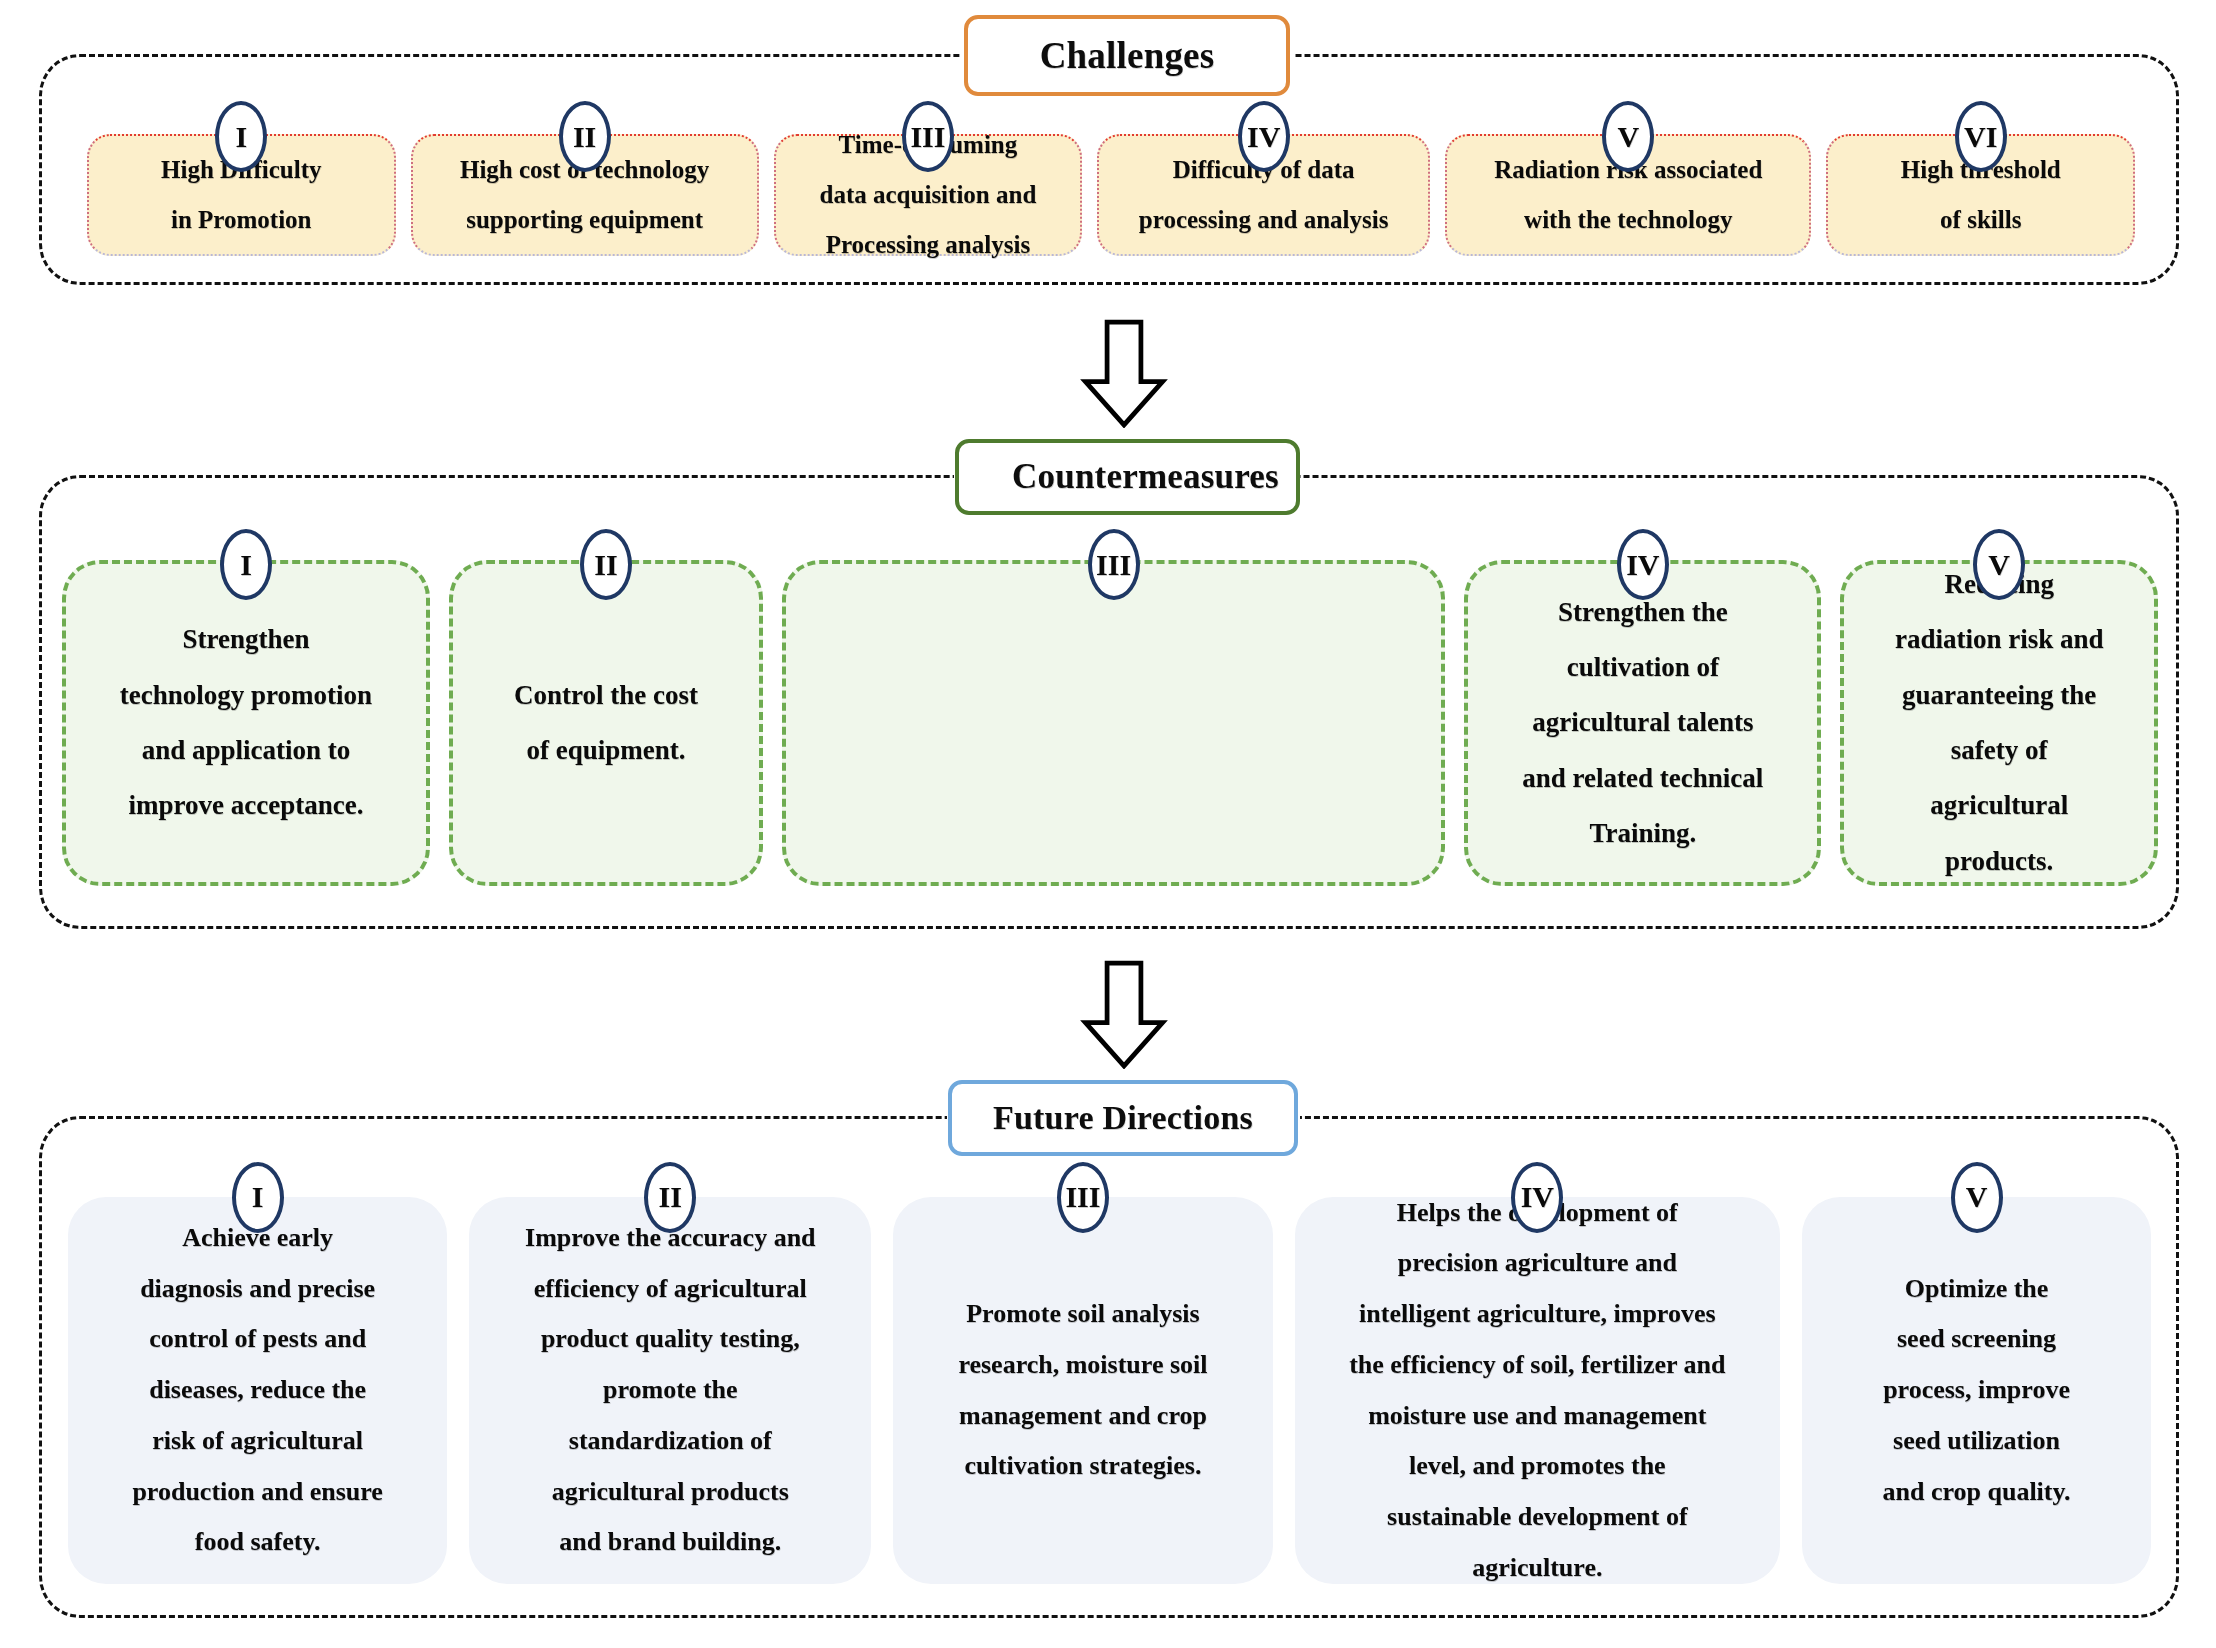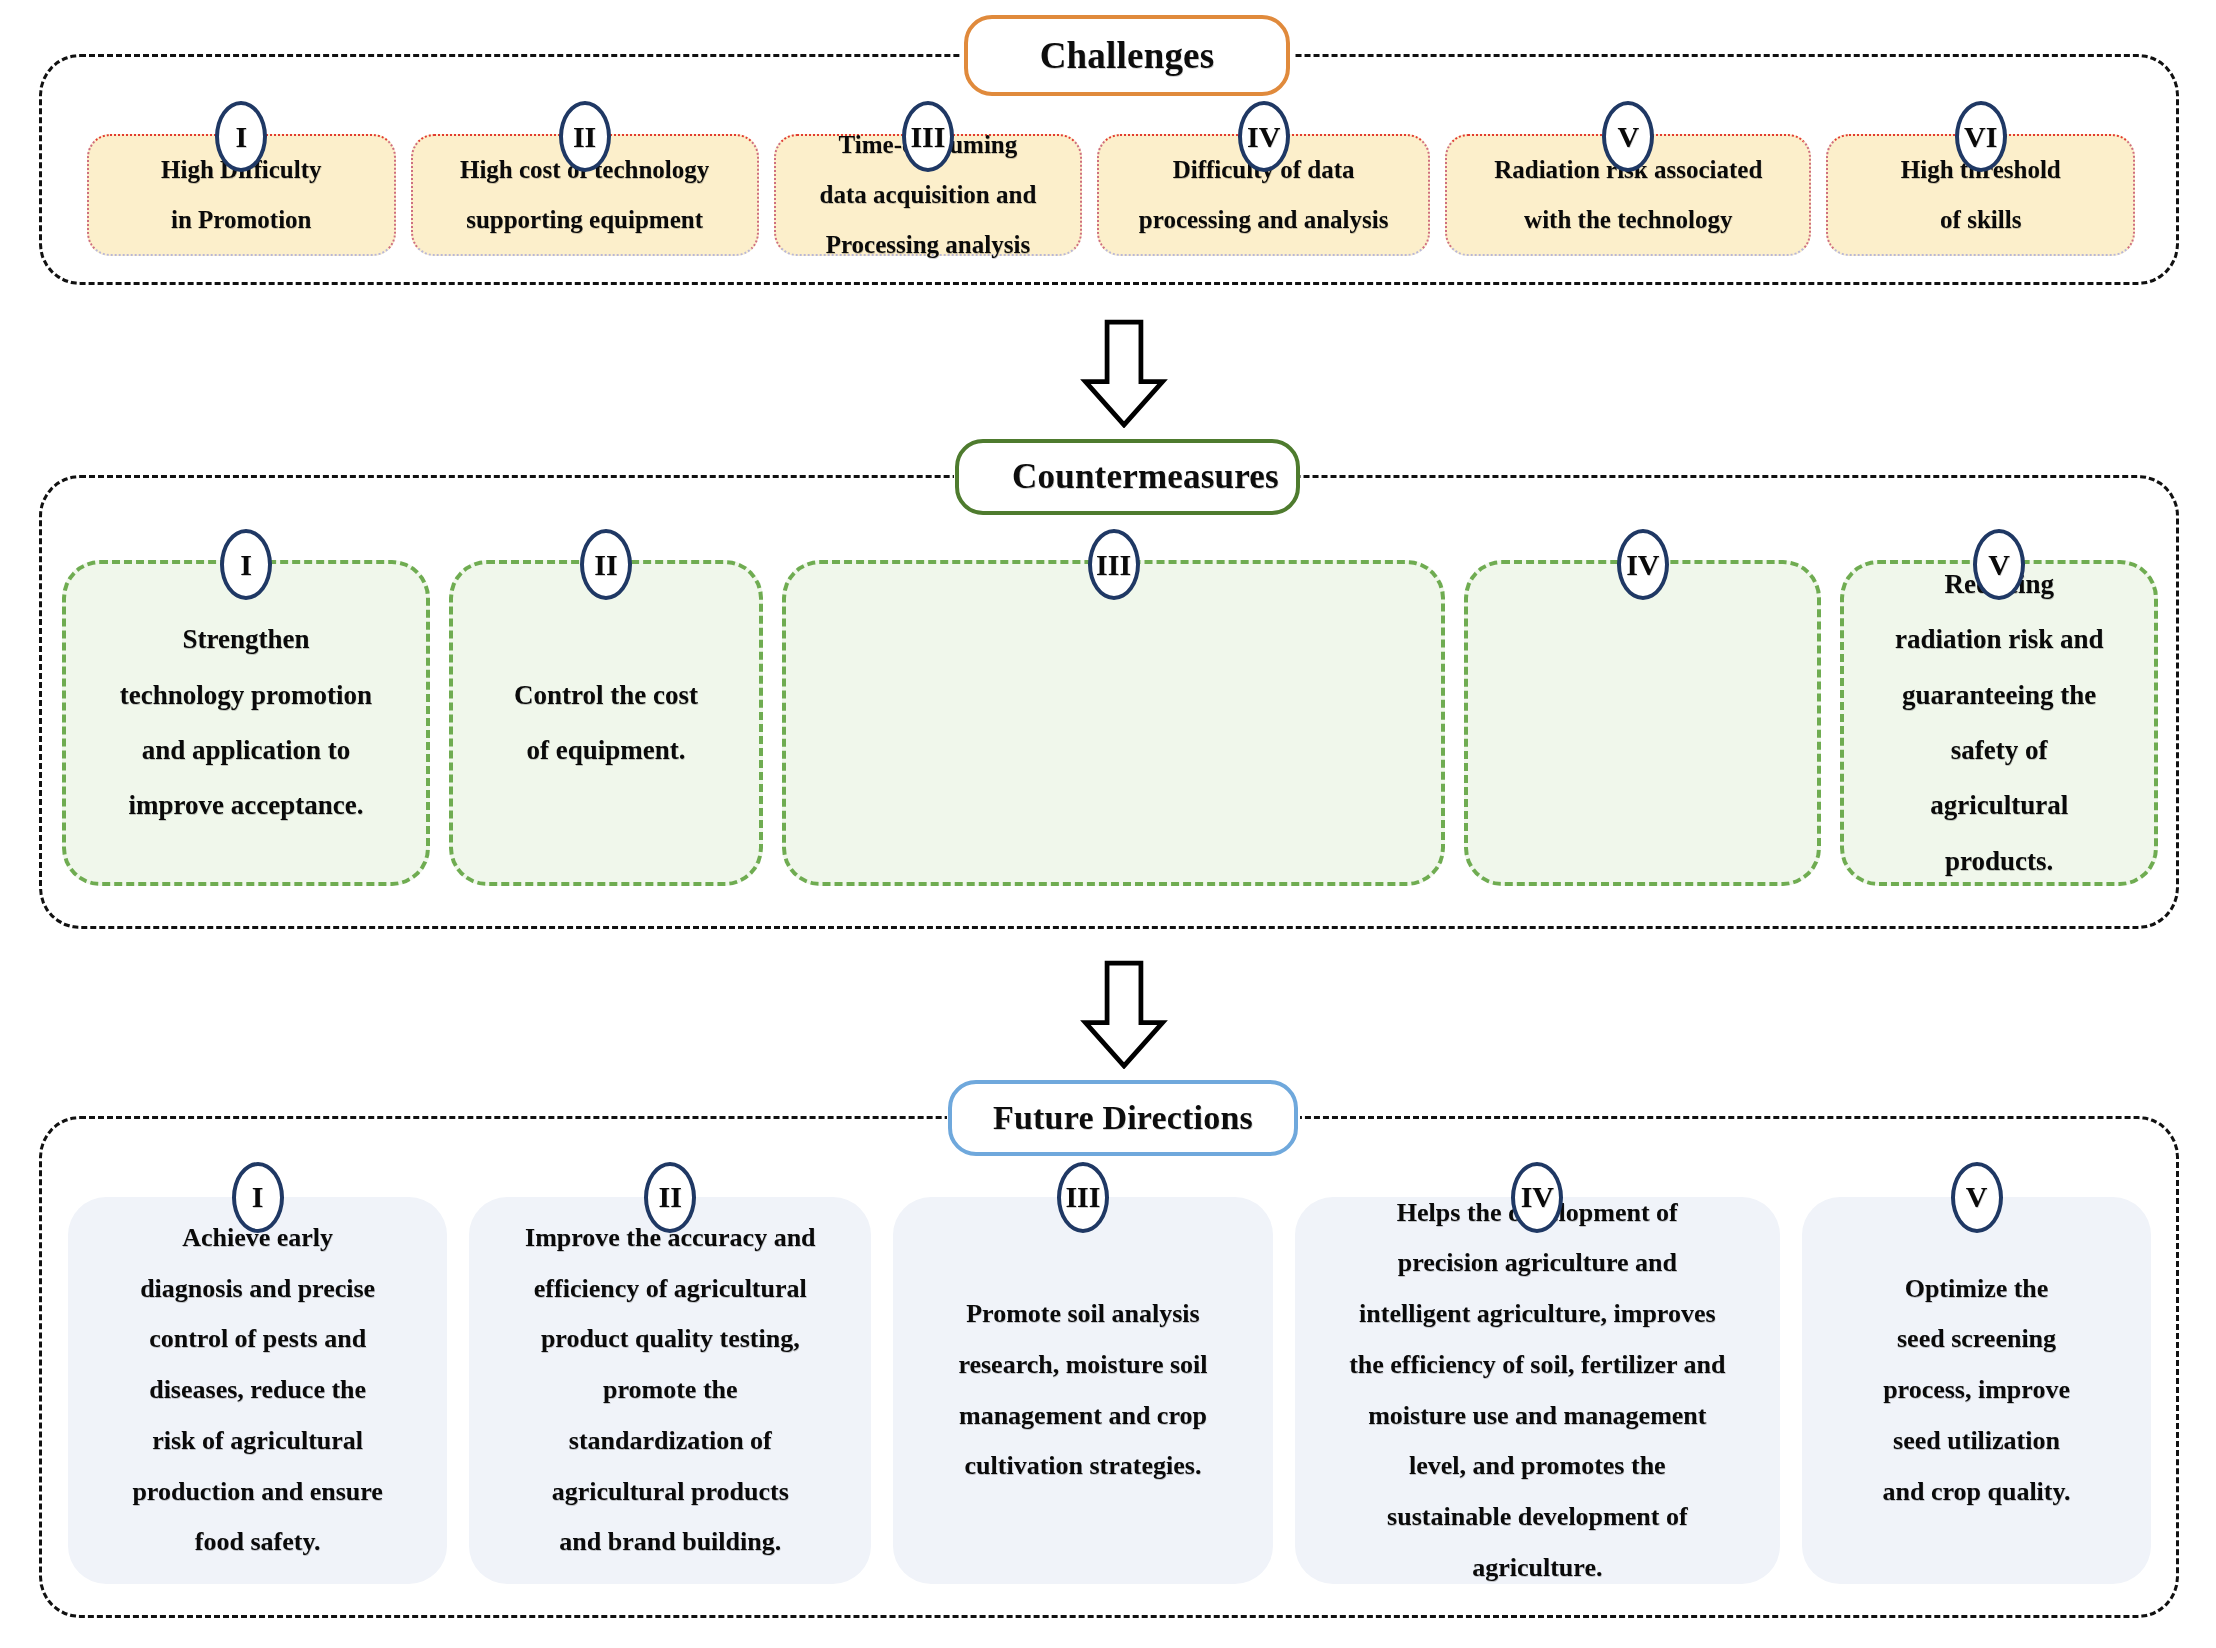--- a/index.html
+++ b/index.html
@@ -20,21 +20,21 @@
   }
   
   .title-notch{
     position:absolute;background:#ffffff;
     z-index:4;
   }
   .section-title{
     position:absolute;z-index:5;
     display:flex;align-items:center;justify-content:center;
     background:#ffffff;
-    border-radius:28px;
+    border-radius:14px;
     box-sizing:border-box;
     font-weight:bold;
     color:#0d0d0d;
     letter-spacing:0.2px;
     text-shadow:0.7px 0.7px 0 rgba(0,0,0,.18);
   }
 
   
   .cards{position:absolute;display:flex;z-index:2;box-sizing:border-box;}
   .card{
@@ -191,20 +191,25 @@
   </div>
   <div class="card card-counter" style="flex:1.82;">
     <div class="badge">
       <span>III</span>
     </div>
   </div>
   <div class="card card-counter" style="flex:0.97;">
     <div class="badge">
       <span>IV</span>
     </div>
+    <span class="card-text">Strengthen the
+cultivation of
+agricultural talents
+and related technical
+Training.</span>
   </div>
   <div class="card card-counter" style="flex:0.86;">
     <div class="badge">
       <span>V</span>
     </div>
     <span class="card-text">Reducing
 radiation risk and
 guaranteeing the
 safety of
 agricultural

